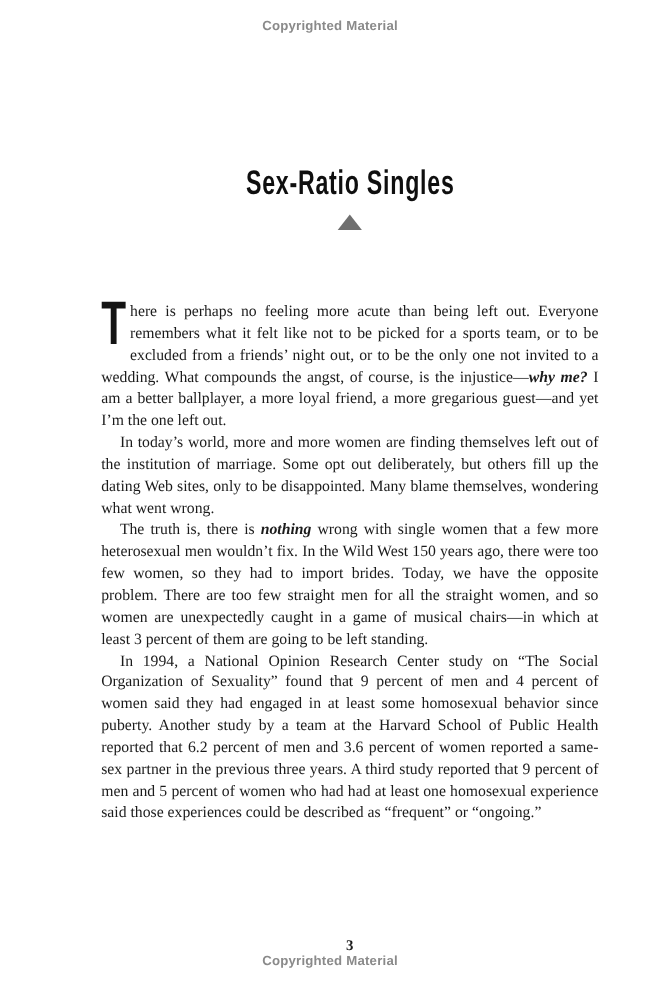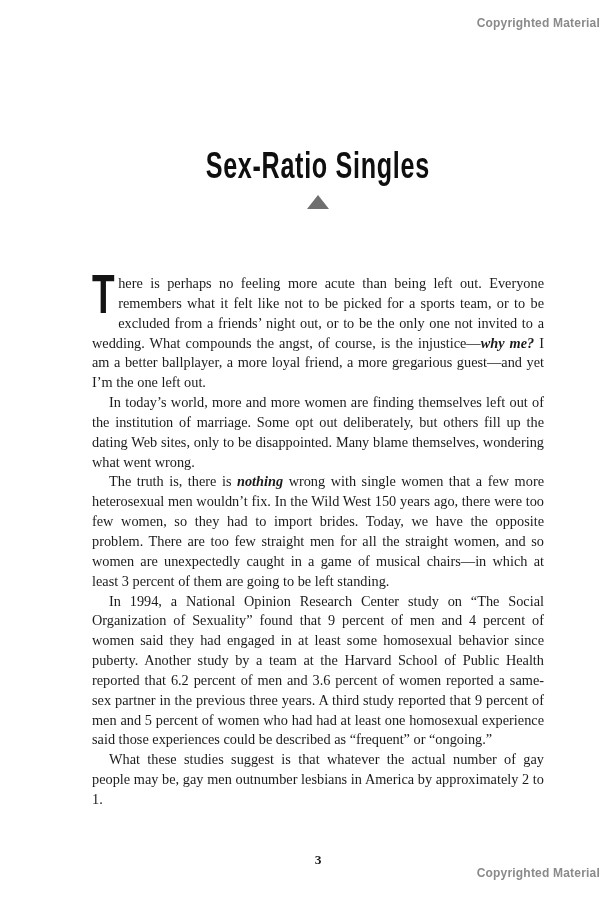--- a/index.html
+++ b/index.html
@@ -8,39 +8,39 @@
     width: 600px;
     height: 900px;
     background: #ffffff;
     overflow: hidden;
     font-family: "Liberation Serif", serif;
   }
   .watermark {
     position: absolute;
     left: 0;
     width: 600px;
-    text-align: right;
+    text-align: center;
     font-family: "Liberation Sans", sans-serif;
     font-weight: 700;
     font-size: 12px;
     color: #8a8a8a;
     letter-spacing: 0.2px;
   }
   .watermark.top { top: 16px; }
   .watermark.bottom { top: 866px; }
   .chapter-title {
     position: absolute;
     top: 150px;
     left: 92px;
     width: 452px;
     margin: 0;
     text-align: center;
     font-family: "Liberation Sans", sans-serif;
     font-weight: 700;
-    font-size: 37px;
+    font-size: 31px;
     line-height: 31px;
     color: #0f0f0f;
     white-space: nowrap;
   }
   .title-inner {
     display: inline-block;
     transform: scaleX(0.68);
     transform-origin: center;
     letter-spacing: 1px;
   }
@@ -111,20 +111,19 @@
 
   <div class="ornament-row">
     <span class="triangle"></span>
   </div>
 
   <div class="body-text" id="body-text">
       <p><span class="dropcap">T</span><span>here is perhaps no feeling more acute than being left out. Everyone remembers what it felt like not to be picked for a sports team, or to be excluded from a friends’ night out, or to be the only one not invited to a wedding. What compounds the angst, of course, is the injustice—</span><span class="it">why me?</span><span> I am a better ballplayer, a more loyal friend, a more gregarious guest—and yet I’m the one left out.</span></p>
       <p class="indent"><span>In today’s world, more and more women are finding themselves left out of the institution of marriage. Some opt out deliberately, but others fill up the dating Web sites, only to be disappointed. Many blame themselves, wondering what went wrong.</span></p>
       <p class="indent"><span>The truth is, there is </span><span class="it">nothing</span><span> wrong with single women that a few more heterosexual men wouldn’t fix. In the Wild West 150 years ago, there were too few women, so they had to import brides. Today, we have the opposite problem. There are too few straight men for all the straight women, and so women are unexpectedly caught in a game of musical chairs—in which at least 3 percent of them are going to be left standing.</span></p>
       <p class="indent"><span>In 1994, a National Opinion Research Center study on “The Social Organization of Sexuality” found that 9 percent of men and 4 percent of women said they had engaged in at least some homosexual behavior since puberty. Another study by a team at the Harvard School of Public Health reported that 6.2 percent of men and 3.6 percent of women reported a same-sex partner in the previous three years. A third study reported that 9 percent of men and 5 percent of women who had had at least one homosexual experience said those experiences could be described as “frequent” or “ongoing.”</span></p>
-      <p class="indent"><span>What these studies suggest is that whatever the actual number of gay people may be, gay men outnumber lesbians in America by approximately 2 to 1.</span></p>
     </div>
 
   <div class="page-number">3</div>
 
   <div class="watermark bottom">Copyrighted Material</div>
 
 </div>
 
 </body></html>

